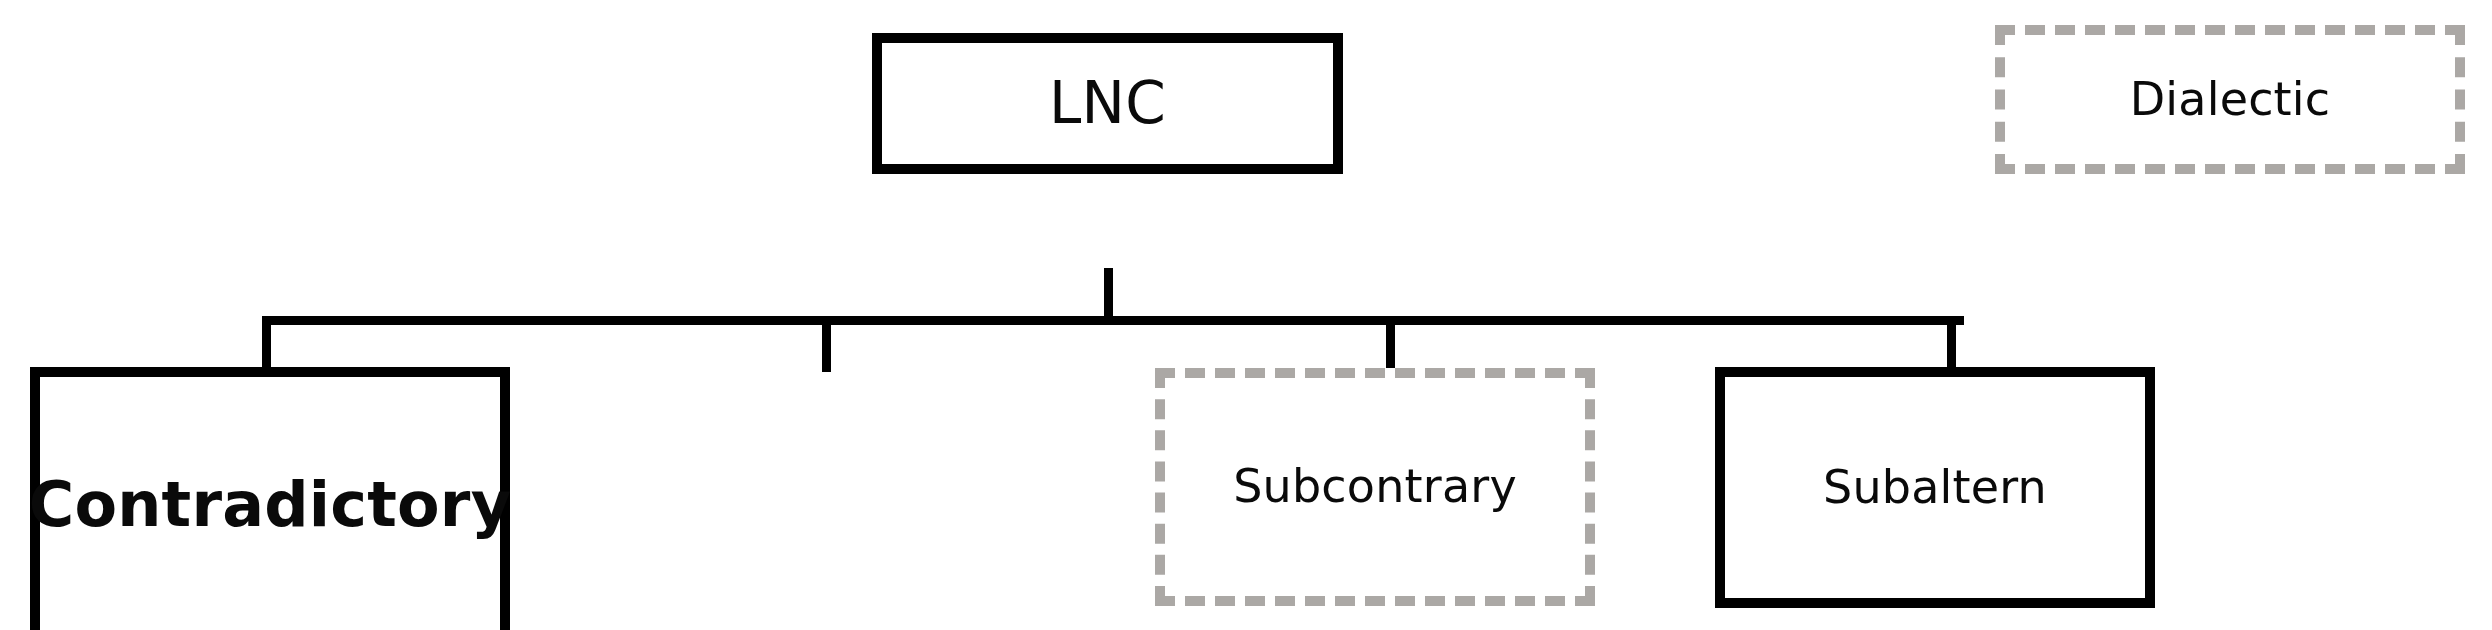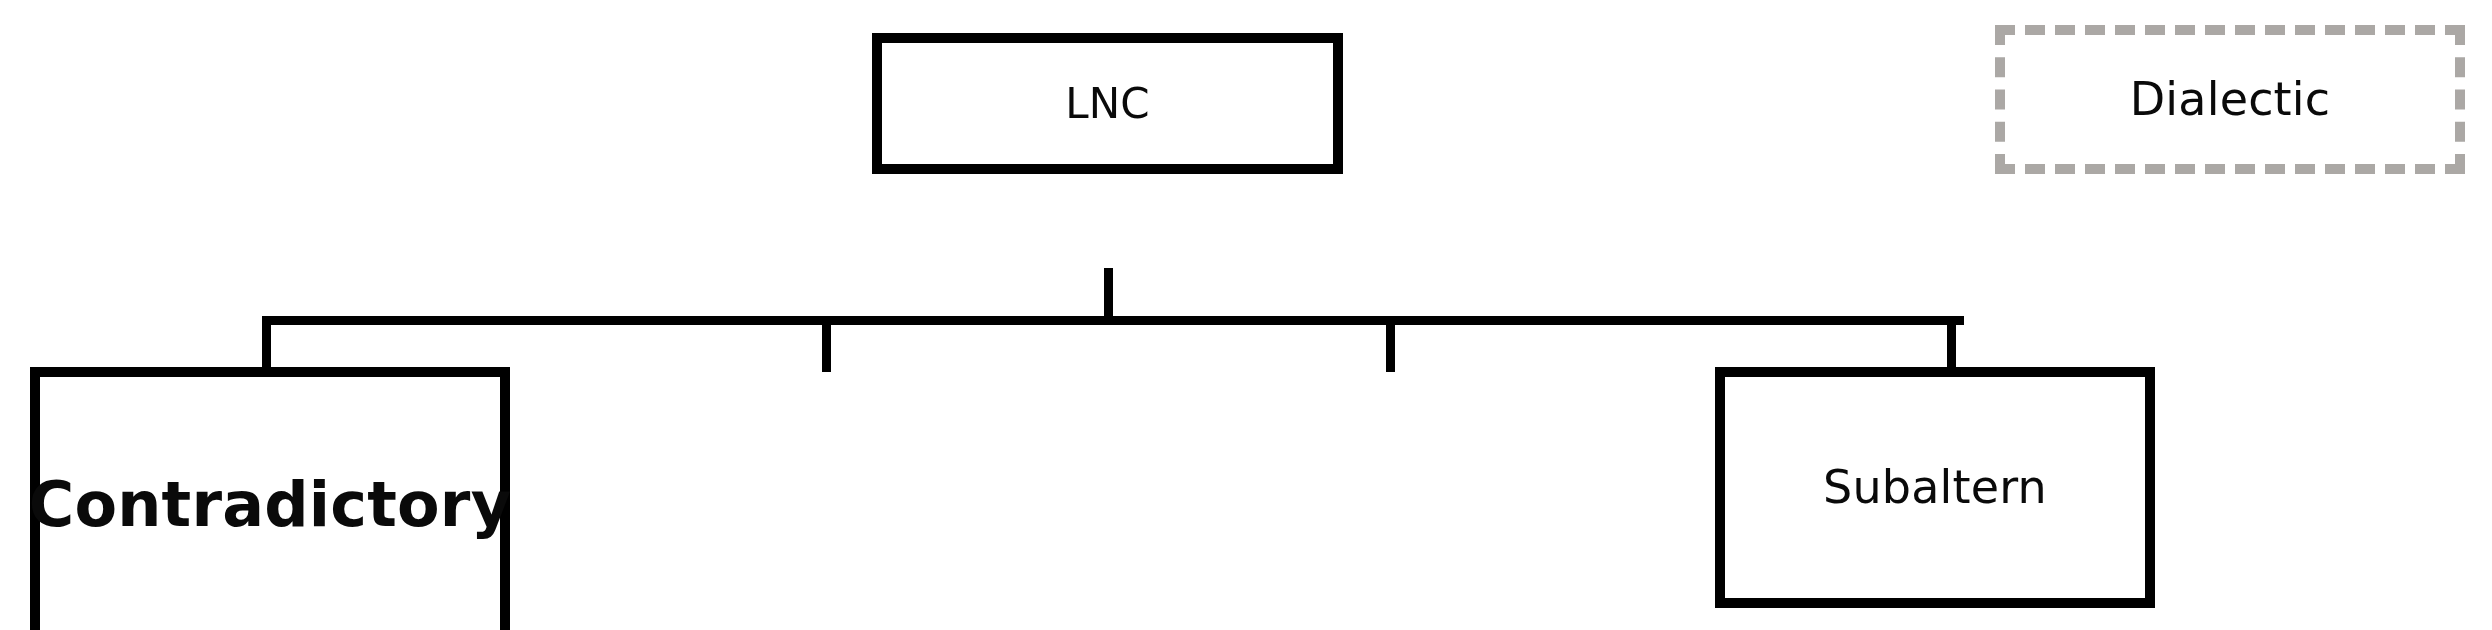--- a/index.html
+++ b/index.html
@@ -60,24 +60,25 @@
   <div class="edge h" style="left:265px; top:316px; width:1699px;"></div>
 
   <div class="edge v" style="left:262px; top:316px; height:56px;"></div>
 
   <div class="edge v" style="left:822px; top:316px; height:56px;"></div>
 
   <div class="edge v" style="left:1386px; top:316px; height:56px;"></div>
 
   <div class="edge v" style="left:1947px; top:316px; height:56px;"></div>
 
-  <div class="node solid" style="left:872px; top:33px; width:471px; height:141px; font-size:42px;">LNC</div>
+  <div class="node solid" style="left:872px; top:33px; width:471px; height:141px; font-size:58px;">LNC</div>
 
 
   <div class="node dashed" style="left:1995px; top:25px; width:470px; height:149px; font-size:46px;">Dialectic</div>
 
   <div class="node solid" style="left:30px; top:367px; width:480px; height:275px; font-size:62px;font-weight:bold;">Contradictory</div>
 
 
+  <div class="node dashed" style="left:1155px; top:368px; width:440px; height:238px; font-size:46px;">Subcontrary</div>
 
   <div class="node solid" style="left:1715px; top:367px; width:440px; height:241px; font-size:46px;">Subaltern</div>
 
 </div>
 
 </body></html>

